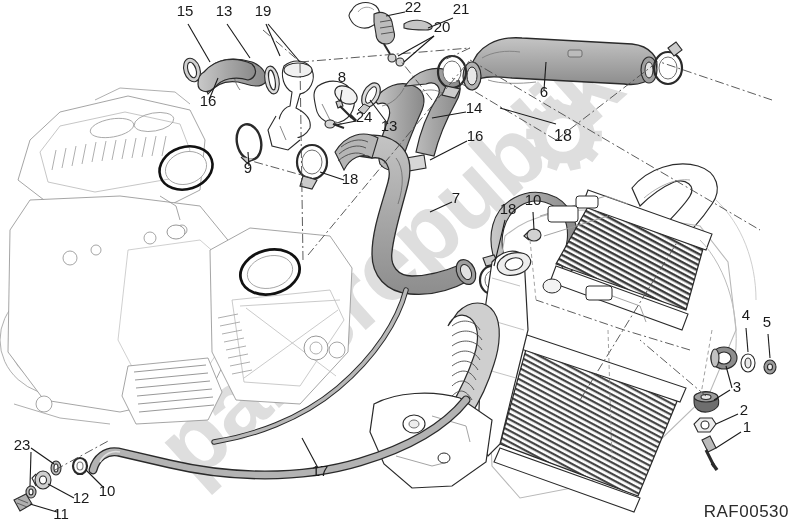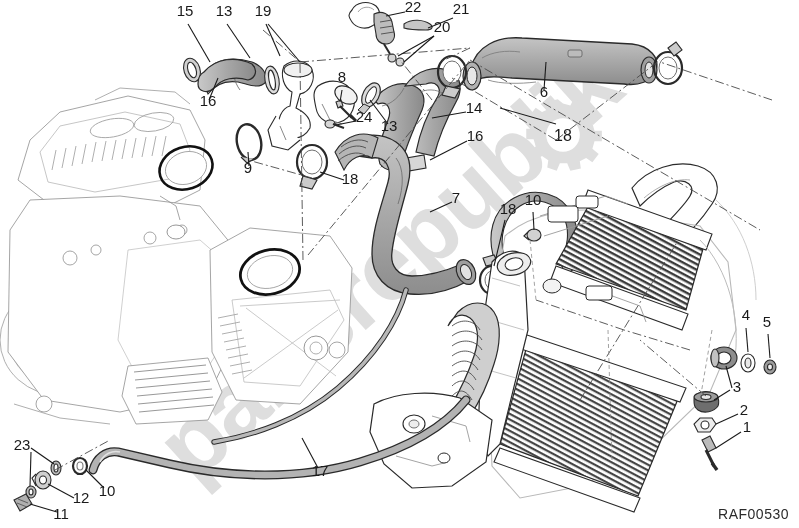--- a/index.html
+++ b/index.html
@@ -1,20 +1,20 @@
 <!DOCTYPE html>
 <html><head>
 <meta charset="utf-8">
 <style>
   html,body{margin:0;padding:0;background:#fff;}
   body{width:799px;height:528px;font-family:"Liberation Sans",sans-serif;overflow:hidden;}
   #stage{position:relative;width:799px;height:528px;background:#ffffff;}
   svg#diagram{position:absolute;left:0;top:0;width:799px;height:528px;}
   .cal{font-family:"Liberation Sans",sans-serif;font-size:15px;fill:#1a1a1a;}
-  .partnum{position:absolute;right:10px;bottom:6px;font-size:14px;color:#2b2b2b;letter-spacing:.5px;font-family:"Liberation Sans",sans-serif;text-align:center;}
+  .partnum{position:absolute;right:10px;bottom:6px;font-size:17px;color:#2b2b2b;letter-spacing:.5px;font-family:"Liberation Sans",sans-serif;text-align:center;}
 </style>
 </head>
 <body>
 
 <div id="stage">
 
   <svg id="diagram" viewBox="0 0 799 528">
     <defs>
       <linearGradient id="hoseG" x1="0" y1="0" x2="0" y2="1">
         <stop offset="0%" stop-color="#c4c4c4"></stop>

